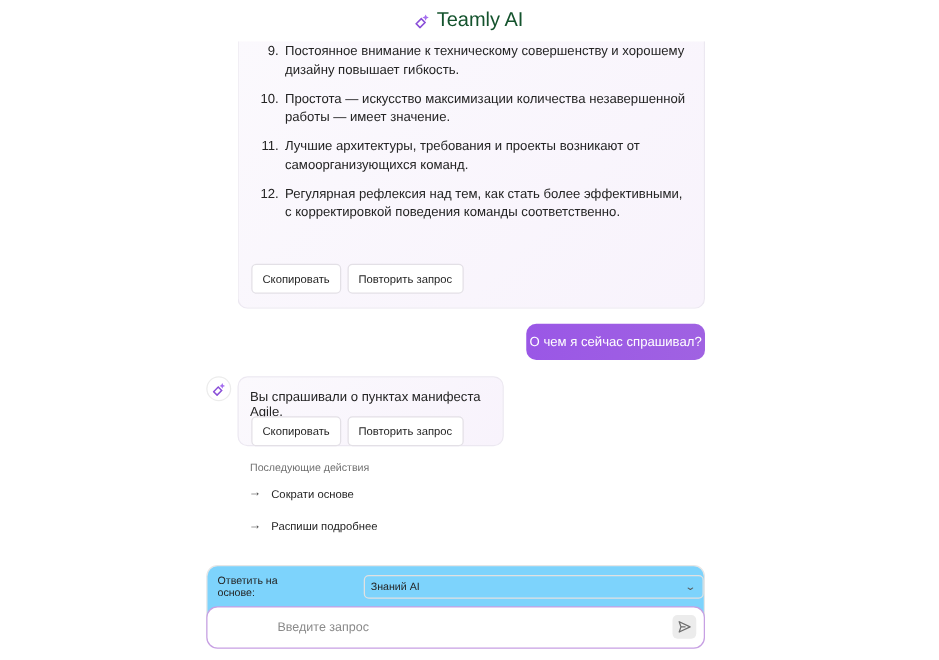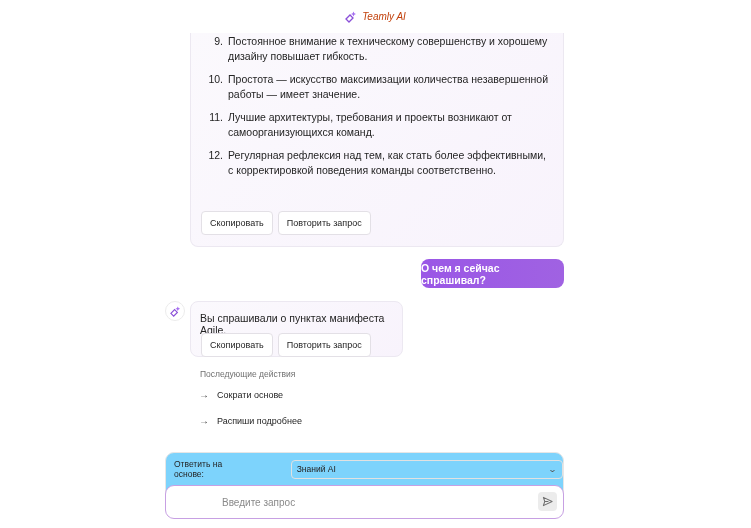--- a/index.html
+++ b/index.html
@@ -1,36 +1,36 @@
 <!DOCTYPE html>
 <html><head>
 <meta charset="utf-8">
 <style>
   * { box-sizing: border-box; margin: 0; padding: 0; }
   html, body { width: 751px; height: 528px; overflow: hidden; background: #ffffff; }
   body { font-family: "Liberation Sans", "DejaVu Sans", sans-serif; color: #242424; position: relative; }
 
   .header { position: absolute; top: 0; left: 0; width: 751px; height: 33px; display: flex; align-items: center; justify-content: center; gap: 5px; background: #fff; z-index: 5; }
-  .header .title { font-size: 10px; color: #c2410c; font-style: italic; }
+  .header .title { font-size: 16px; color: #14532d; }
   .logo-icon { width: 12px; height: 12px; display: inline-block; }
 
   .chat { position: absolute; top: 33px; left: 0; width: 751px; height: 412px; overflow: hidden; }
 
   .card { position: absolute; background: linear-gradient(135deg, #fbf9fd 0%, #f8f3fc 100%); border: 1px solid #ece8f1; border-radius: 8px; }
   .card1 { left: 190px; top: -10px; width: 374px; height: 224px; border-top: none; border-top-left-radius: 0; border-top-right-radius: 0; }
   ol.list { list-style: none; position: absolute; left: 10px; top: 11px; width: 352px; }
   ol.list li { display: flex; font-size: 10.5px; line-height: 15px; margin-bottom: 8px; color: #242424; }
   ol.list li .num { width: 27px; text-align: right; padding-right: 5px; flex-shrink: 0; }
   ol.list li .txt { flex: 1; }
   .summary { position: absolute; left: 10px; top: 152px; width: 360px; font-size: 10.5px; line-height: 15px; }
   .btn-row { position: absolute; left: 10px; display: flex; gap: 5px; }
   .card1 .btn-row { top: 188px; }
   .btn { height: 24px; padding: 0 8px; background: #ffffff; border: 1px solid #e3e0e6; border-radius: 4px; font-size: 9px; color: #242424; display: flex; align-items: center; font-family: "Liberation Sans", sans-serif; cursor: pointer; }
 
-  .user-msg { position: absolute; left: 421px; top: 226px; width: 143px; height: 29px; background: #9b5de5; background: linear-gradient(90deg,#9a57e6,#a062e2); border-radius: 8px; color: #ffffff; font-size: 10.5px; display: flex; align-items: center; justify-content: center; font-weight: bold; }
+  .user-msg { position: absolute; left: 421px; top: 226px; width: 143px; height: 29px; background: #9b5de5; background: linear-gradient(90deg,#9a57e6,#a062e2); border-radius: 8px; color: #ffffff; font-size: 10.5px; display: flex; align-items: center; justify-content: center; }
 
   .bot-avatar { position: absolute; left: 165px; top: 268px; width: 20px; height: 20px; border-radius: 50%; border: 1px solid #ececec; background: #fff; display: flex; align-items: center; justify-content: center; }
   .card2 { left: 190px; top: 268px; width: 213px; height: 56px; }
   .card2 .msg { position: absolute; left: 9px; top: 10px; font-size: 10.5px; }
   .card2 .btn-row { top: 31px; }
 
   .followups { position: absolute; left: 190px; top: 336px; }
   .followups .label { font-size: 8.5px; color: #707070; padding-left: 10px; }
   .fu-item { display: flex; align-items: center; gap: 8px; font-size: 9px; color: #242424; position: absolute; left: 9px; white-space: nowrap; cursor: pointer; }
   .fu-item .arrow { font-size: 10px; color: #424242; }

